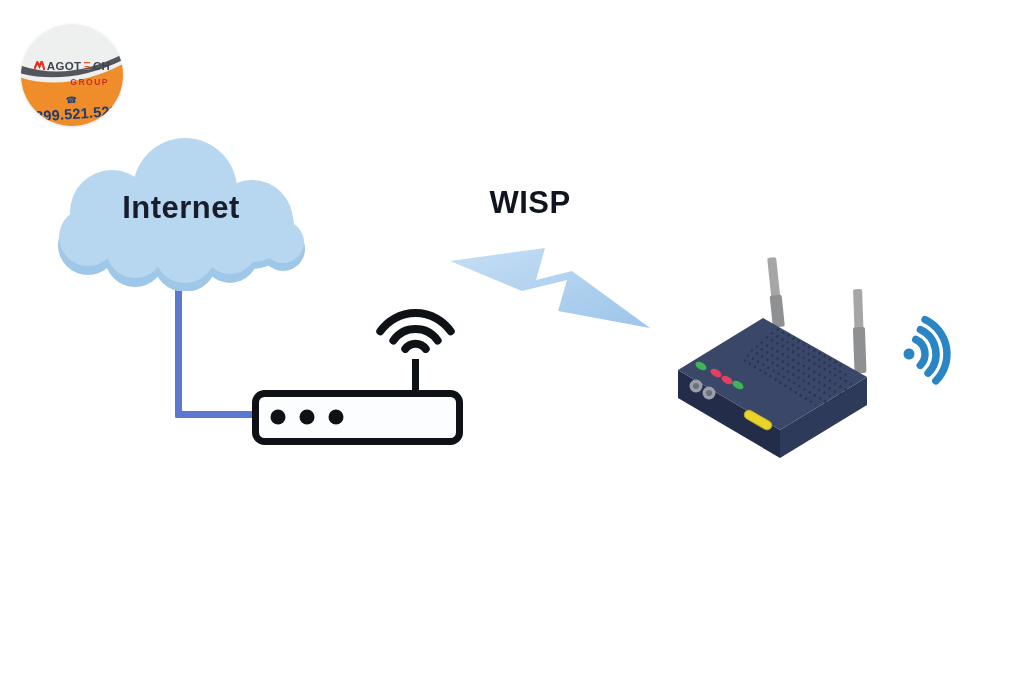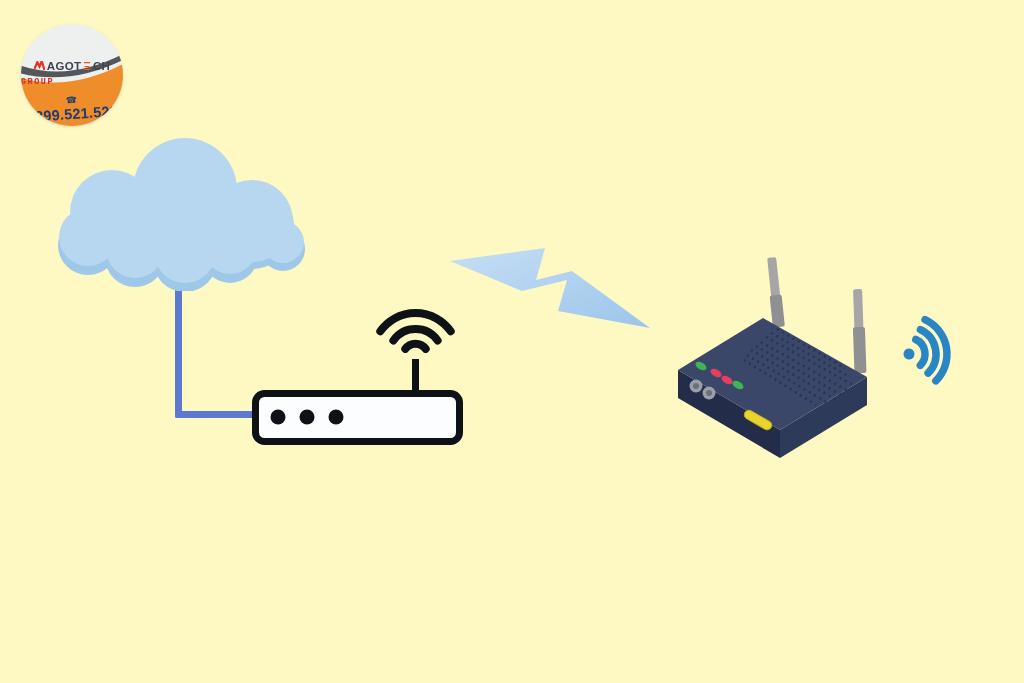--- a/index.html
+++ b/index.html
@@ -1,27 +1,27 @@
 <!DOCTYPE html>
 <html><head>
 <meta charset="utf-8">
 <style>
   html,body{margin:0;padding:0;}
   body{font-family:"Liberation Sans",sans-serif;background:#dfe8f4;}
-  .canvas{position:relative;width:1024px;height:683px;background:#fef9c3;overflow:hidden;}
+  .canvas{position:relative;width:1024px;height:683px;background:#ffffff;overflow:hidden;}
 
   
   .logo{position:absolute;left:21px;top:24px;width:102px;height:102px;border-radius:50%;
         overflow:hidden;box-shadow:0 1px 3px rgba(60,80,120,.18);}
   .logo svg.logo-bg{position:absolute;left:0;top:0;}
   .logo-brand{position:absolute;left:0;top:36px;width:102px;display:flex;justify-content:center;
         align-items:center;gap:2px;font-size:11.5px;font-weight:700;color:#3d4450;letter-spacing:.3px;}
   .logo-brand .accent{color:#e05a28;}
-  .logo-group{position:absolute;left:0;top:53px;width:88px;text-align:left;font-size:8.5px;
-        font-weight:700;color:#cf2d28;letter-spacing:1.5px;font-family:Liberation Mono, monospace;}
+  .logo-group{position:absolute;left:0;top:53px;width:88px;text-align:right;font-size:8.5px;
+        font-weight:700;color:#cf2d28;letter-spacing:1.5px;}
   .logo-phone{position:absolute;left:0;top:72px;width:102px;text-align:center;
         transform:rotate(-4deg);color:#1d3c72;}
   .logo-phone .tel-icon{font-size:9px;line-height:1.1;}
   .logo-phone .tel-num{font-size:14.5px;font-weight:700;letter-spacing:.2px;}
 
   
   .big-label{position:absolute;width:200px;text-align:center;font-weight:700;
         font-size:31px;color:#10141f;letter-spacing:.5px;}
   .cloud-label{position:absolute;left:81px;top:190px;width:200px;text-align:center;
         font-weight:700;font-size:31px;color:#191d2b;letter-spacing:.5px;}
@@ -81,21 +81,23 @@
       <circle cx="33" cy="104" r="29"></circle>
         <circle cx="197" cy="88" r="41"></circle>
       <circle cx="228" cy="109" r="21"></circle>
         <circle cx="80" cy="116" r="29"></circle>
       <circle cx="130" cy="119" r="31"></circle>
         <circle cx="175" cy="114" r="27"></circle>
       <circle cx="100" cy="85" r="42"></circle>
         <circle cx="160" cy="90" r="45"></circle>
     </g>
   </svg>
+  <div class="cloud-label">Internet</div>
 
+  <div class="big-label wisp">WISP</div>
 
   <svg class="abs" style="left:450px;top:246px;" width="202" height="86" viewBox="0 0 202 86">
     <defs>
       <linearGradient id="boltg" x1="0" y1="0" x2="1" y2="1">
         <stop offset="0" stop-color="#c6def5"></stop>
           <stop offset="1" stop-color="#9cc5ea"></stop>
       </linearGradient>
     </defs>
     <polygon points="0,15 95,2 86,34 122,25 200,82 108,65 117,34 72,45" fill="url(#boltg)"></polygon>
   </svg>

